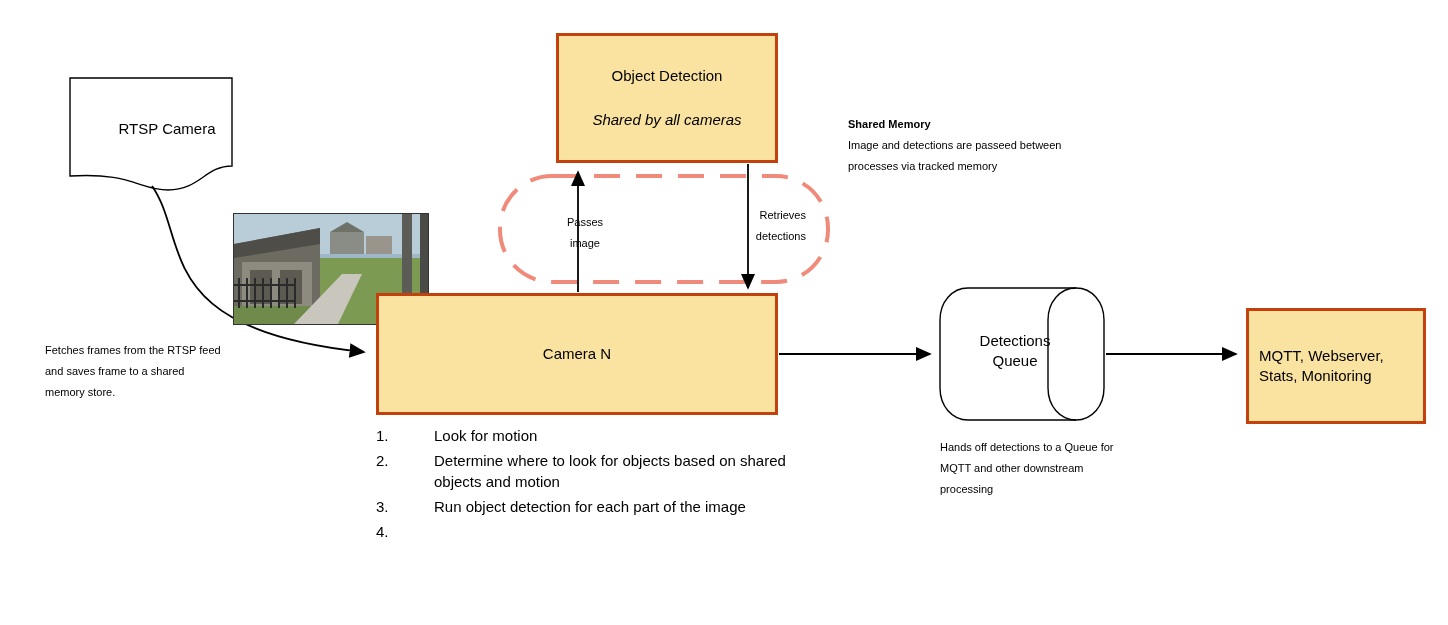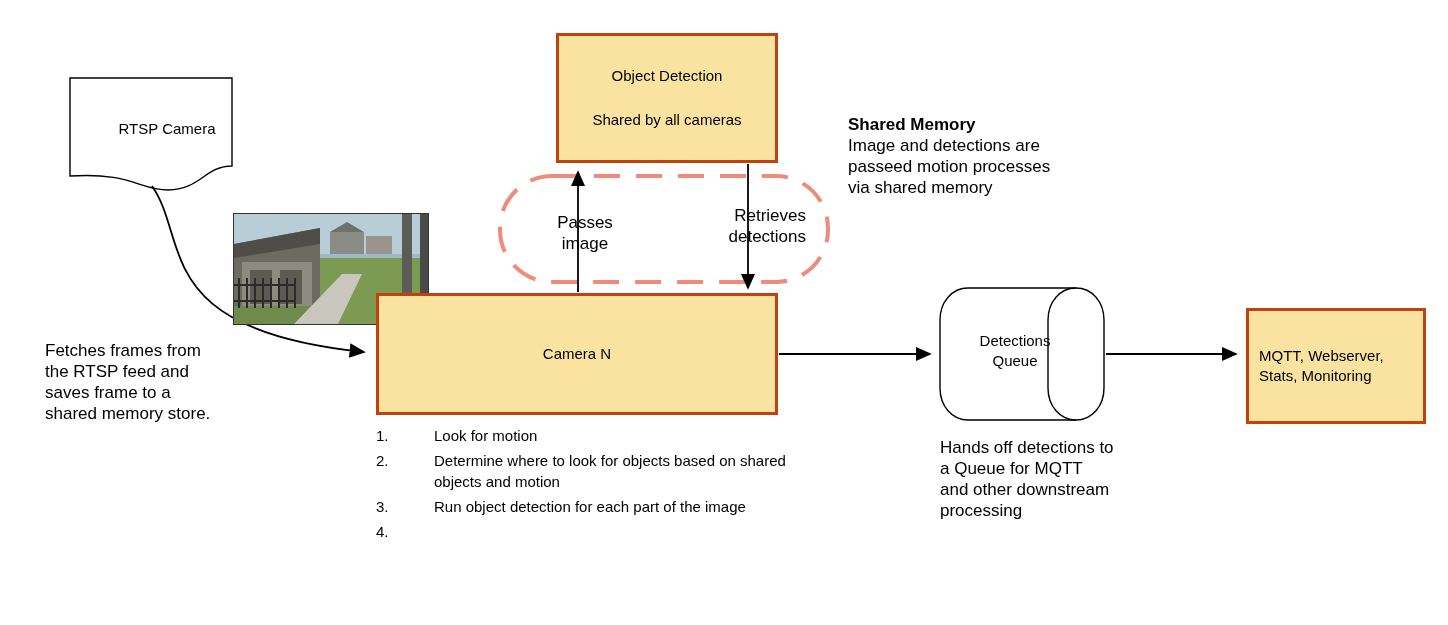--- a/index.html
+++ b/index.html
@@ -37,25 +37,26 @@
     flex-direction: column;
     align-items: center;
     justify-content: center;
     text-align: center;
   }
   .box-line {
     font-size: 15px;
     line-height: 20px;
   }
   .italic {
+    font-style: italic;
     margin-top: 24px;
   }
   .label {
     position: absolute;
-    font-size: 17px;
+    font-size: 11px;
     line-height: 21px;
   }
   .label b {
     font-weight: bold;
   }
   .centered {
     text-align: center;
   }
   
   #rtsp-camera {
@@ -276,21 +277,21 @@
     <div>image</div>
   </div>
 
   <div class="label centered" id="retrieves-detections">
     <div>Retrieves</div>
     <div>detections</div>
   </div>
 
   <div class="label" id="shared-memory-note">
     <b>Shared Memory</b>
-    <div>Image and detections are passeed motion processes via shared memory</div>
+    <div>Image and detections are passeed between processes via tracked memory</div>
   </div>
 
   <div class="label" id="fetches-note">Fetches frames from the RTSP feed and saves frame to a shared memory store.</div>
 
   <div class="label" id="hands-off-note">Hands off detections to a Queue for MQTT and other downstream processing</div>
 
   <div id="camera-steps">
     <div class="step">
       <div class="num">1.</div>
       <div class="txt">Look for motion</div>

